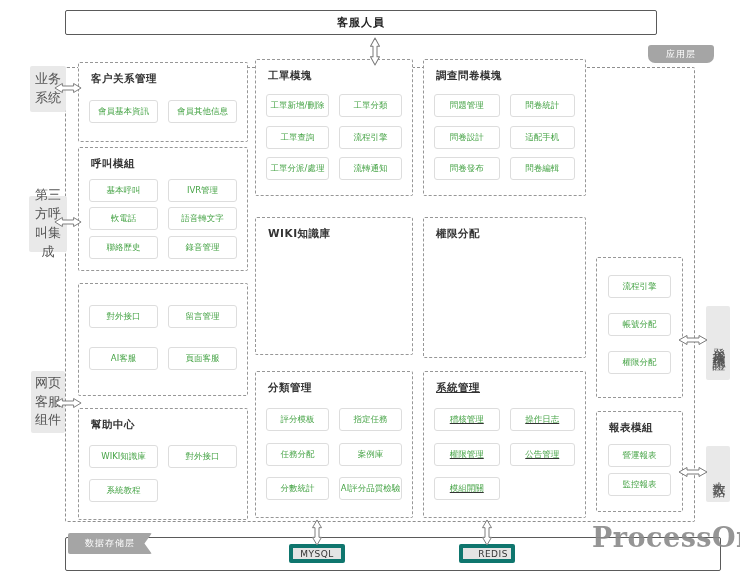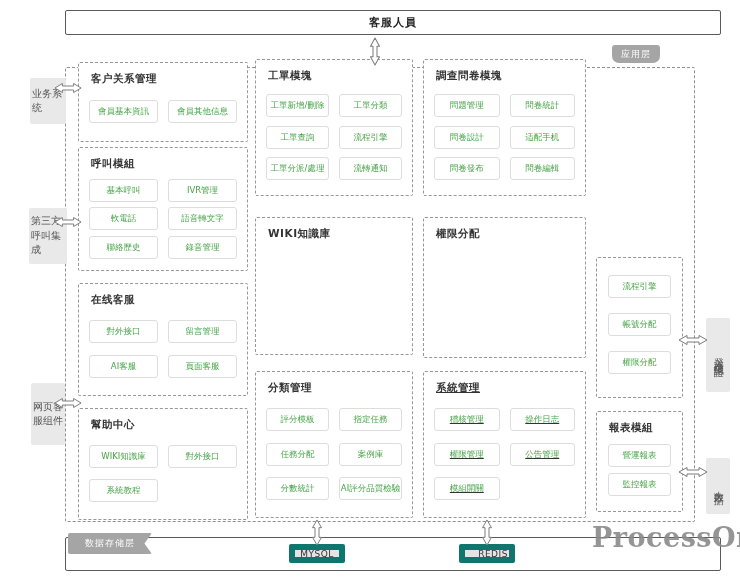--- a/index.html
+++ b/index.html
@@ -39,68 +39,68 @@
   .item{
     border:1px solid #ddd;border-radius:3px;background:#fff;
     color:var(--accent_green,#47a447);
     font-size:8.5px;height:21px;line-height:21px;text-align:center;
     overflow:hidden;white-space:nowrap;
   }
 
   
   .side-label{
     background:var(--label_bg,#e9e9e9);color:#555;border-radius:2px;
-    font-size:10px;line-height:1.45;display:flex;align-items:center;justify-content:center;
-    text-align:left;word-break:break-all;padding:3px 2px;margin-top:12px;
+    font-size:13px;line-height:1.45;display:flex;align-items:center;justify-content:center;
+    text-align:center;word-break:break-all;padding:3px 2px;
   }
   .side-label.vert{
     writing-mode:vertical-rl;text-orientation:upright;letter-spacing:2px;
     padding:4px 2px;word-break:normal;
   }
 
   
   .layer-badge{
     background:var(--badge_gray,#a5a5a5);color:#fff;font-size:9px;
     display:flex;align-items:center;justify-content:center;letter-spacing:1px;
     z-index:5;
   }
   #badge-app{border-radius:3px 3px 7px 7px;}
   #badge-data{clip-path:polygon(0 0,100% 0,91% 50%,100% 100%,0 100%);border-radius:2px;}
 
   
   .db-node{
-    background:#e4e4e4;border:6px solid #0f766e;border-radius:2px;
+    background:#e4e4e4;border:4px solid #0f766e;border-radius:2px;
     font-size:9px;color:#333;display:flex;align-items:center;justify-content:center;
     letter-spacing:0.5px;
   }
 
   
   .arrow{z-index:4;}
   .arrow polygon{fill:#fff;stroke:#7a7a7a;stroke-width:1;stroke-linejoin:round;}
 
   #watermark{
     font-family:"DejaVu Serif","Liberation Serif",serif;
     font-size:27px;font-weight:bold;color:#8a8a8a;opacity:0.9;
     z-index:6;letter-spacing:0.5px;
   }
 </style>
 </head>
 <body>
 
-<div class="abs solid-bar" id="top-bar" style="left:65px;top:10px;width:656px;height:25px;">
+<div class="abs solid-bar" id="top-bar" style="left:65px;top:10px;width:592px;height:25px;">
   <span>客服人員</span>
 </div>
 
 <svg class="abs arrow" style="left:369px;top:37px;" width="12" height="29" viewBox="0 0 12 28" preserveAspectRatio="none">
   <polygon points="6,1 10.5,9 8,9 8,19 10.5,19 6,27 1.5,19 4,19 4,9 1.5,9"></polygon>
 </svg>
 
 <div class="abs" id="main" style="left:65px;top:67px;width:630px;height:455px;"></div>
 
-<div class="abs layer-badge" id="badge-app" style="left:612px;top:45px;width:48px;height:18px;">应用层</div>
+<div class="abs layer-badge" id="badge-app" style="left:648px;top:45px;width:66px;height:18px;">应用层</div>
 
 <div class="abs group" style="left:78px;top:62px;width:170px;height:80px;">
   <div class="group-title">客户关系管理</div>
   <div class="items">
     <div class="item">會員基本資訊</div>
     <div class="item">會員其他信息</div>
   </div>
 </div>
 
 <div class="abs group" style="left:78px;top:147px;width:170px;height:124px;">
@@ -109,21 +109,20 @@
     <div class="item">基本呼叫</div>
     <div class="item">IVR管理</div>
     <div class="item">軟電話</div>
     <div class="item">語音轉文字</div>
     <div class="item">聯絡歷史</div>
     <div class="item">錄音管理</div>
   </div>
 </div>
 
 <div class="abs group" style="left:78px;top:283px;width:170px;height:113px;">
-  <div class="group-title">在线客服</div>
   <div class="items">
     <div class="item">對外接口</div>
     <div class="item">留言管理</div>
     <div class="item">AI客服</div>
     <div class="item">頁面客服</div>
   </div>
 </div>
 
 <div class="abs group" style="left:78px;top:408px;width:170px;height:112px;">
   <div class="group-title">幫助中心</div>

